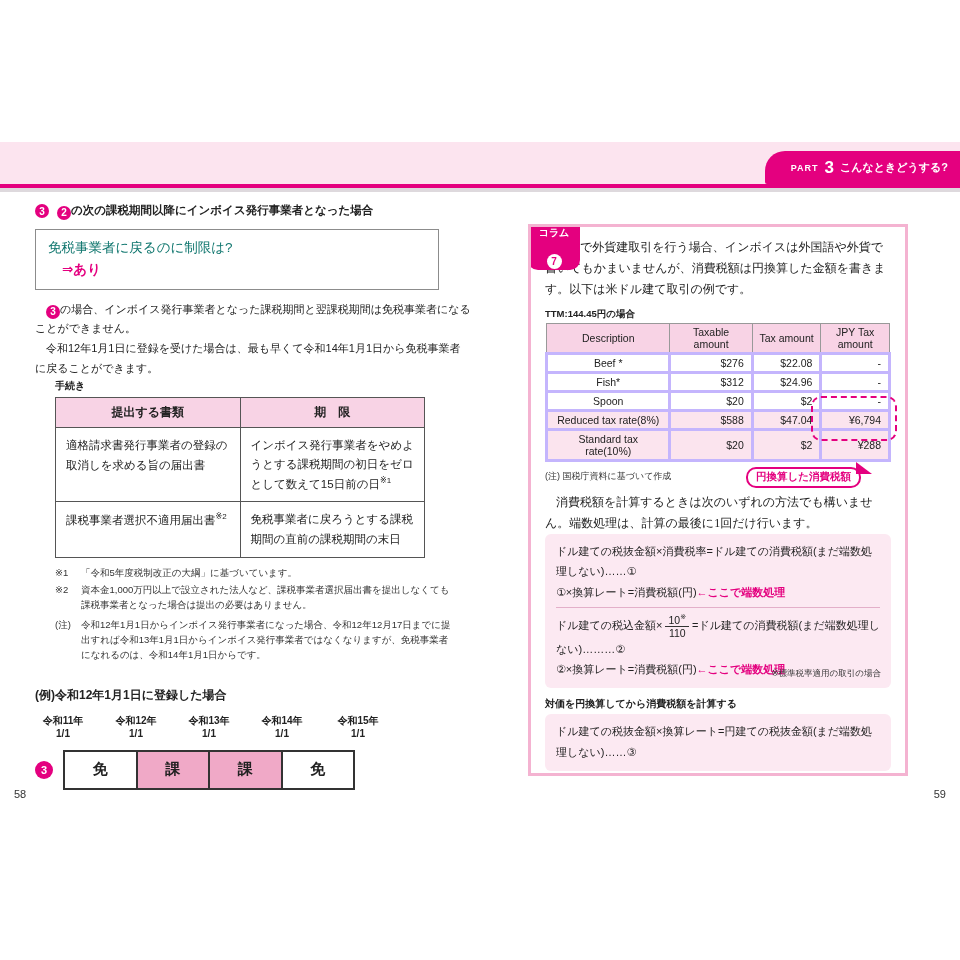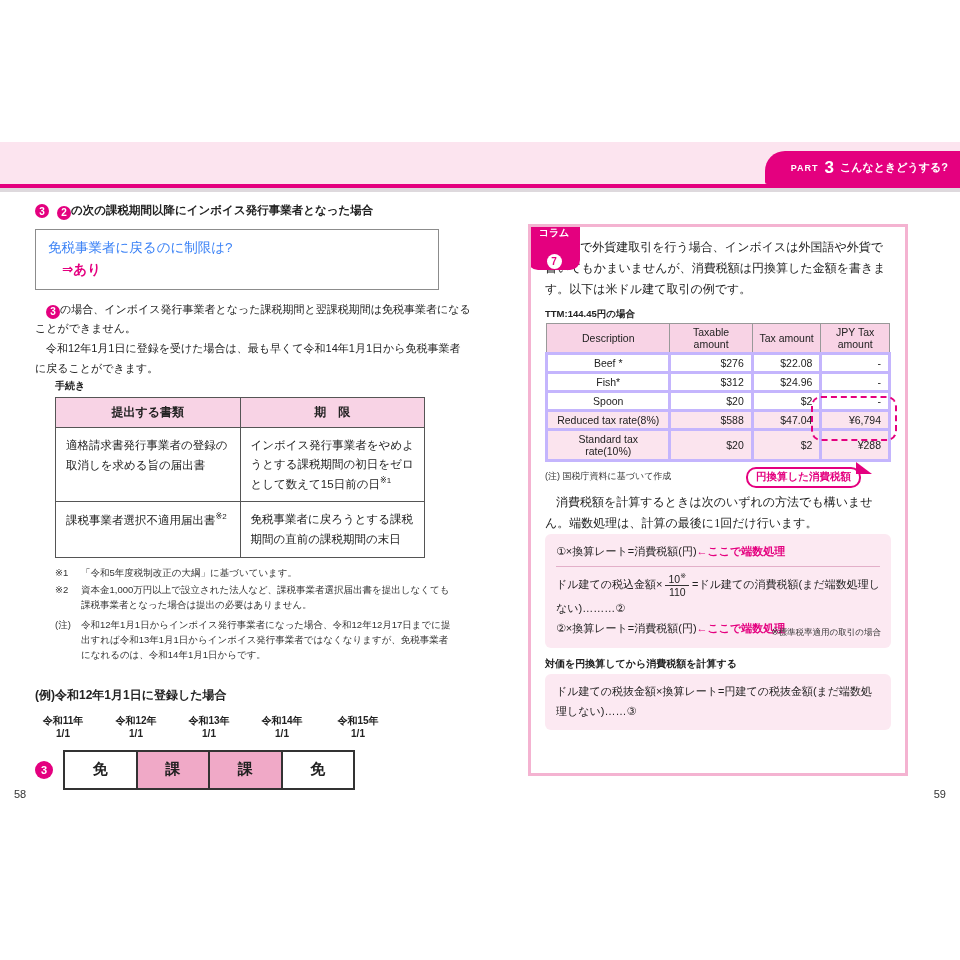--- a/index.html
+++ b/index.html
@@ -29,21 +29,21 @@
     font-size:10px; font-weight:bold; vertical-align:-2px;
   }
   .pageno { position:absolute; top:788px; font-size:11px; color:#333; }
   .pageno.left { left:14px; }
   .pageno.right { right:14px; }
 
   
   .left-col { position:absolute; left:35px; top:203px; width:436px; }
   .l-heading { font-size:11.5px; font-weight:bold; display:flex; align-items:center; gap:8px; }
   .qbox { margin-top:9px; border:1.5px solid #8c8c8c; background:#fff; padding:9px 12px 10px; width:404px; }
-  .qbox .q { font-size:13.5px; color:#3b82f6; }
+  .qbox .q { font-size:13.5px; color:#0f766e; }
   .qbox .ans { font-size:13.5px; font-weight:bold; color:#e4007f; margin-top:4px; padding-left:14px; }
   .l-para { font-size:11px; line-height:1.8; margin-top:10px; }
   .l-para.noindent { margin-top:0; }
   .l-para .indent { display:inline-block; width:11px; }
   .proc-label { margin-left:20px; font-size:10px; font-weight:bold;font-family:Liberation Serif, serif; }
   .l-table { margin-top:4px; margin-left:20px; width:370px; border-collapse:collapse; font-size:11.5px; }
   .l-table th {
     border:1.5px solid #555; background:#f8d3e5; font-weight:bold;
     padding:6px 4px; text-align:center; font-size:12px;
   }
@@ -280,20 +280,21 @@
     </div>
 
     <div class="note-row">
       <span class="t-note">(注) 国税庁資料に基づいて作成</span>
       <span class="callout">円換算した消費税額</span>
     </div>
 
     <p class="c-para" style="margin-top:4px;"><span class="indent"></span><span>消費税額を計算するときは次のいずれの方法でも構いません。端数処理は、計算の最後に1回だけ行います。</span></p>
 
     <div class="fbox">
+      <div>ドル建ての税抜金額×消費税率=ドル建ての消費税額(まだ端数処理しない)……①</div>
       <div><span>①×換算レート=消費税額(円)</span><span class="hl">←ここで端数処理</span></div>
       <div class="divider"></div>
       <div><span>ドル建ての税込金額×</span><span class="frac">
             <span class="num"><span>10</span><sup>※</sup></span>
             <span class="den">110</span>
           </span><span>=ドル建ての消費税額(まだ端数処理しない)………②</span></div>
       <div><span>②×換算レート=消費税額(円)</span><span class="hl">←ここで端数処理</span></div>
       <div class="boxnote">※標準税率適用の取引の場合</div>
     </div>
 

